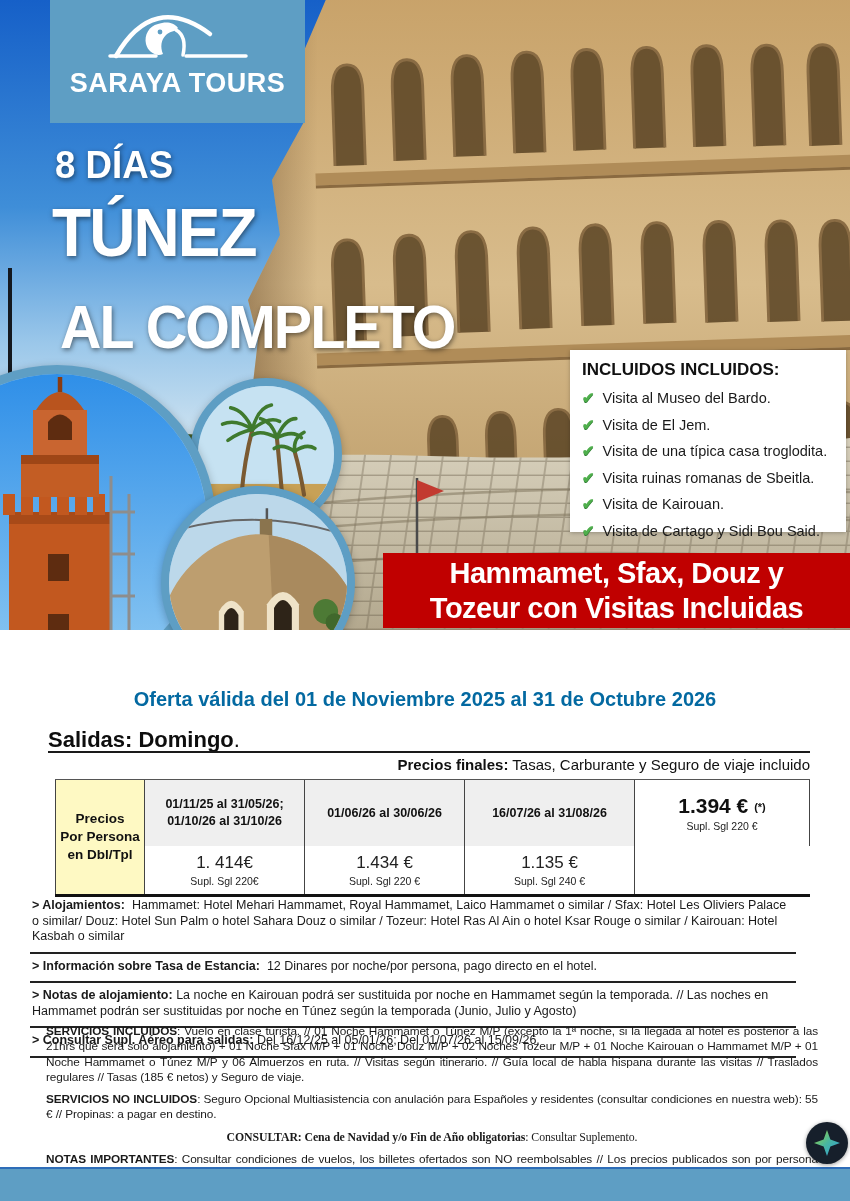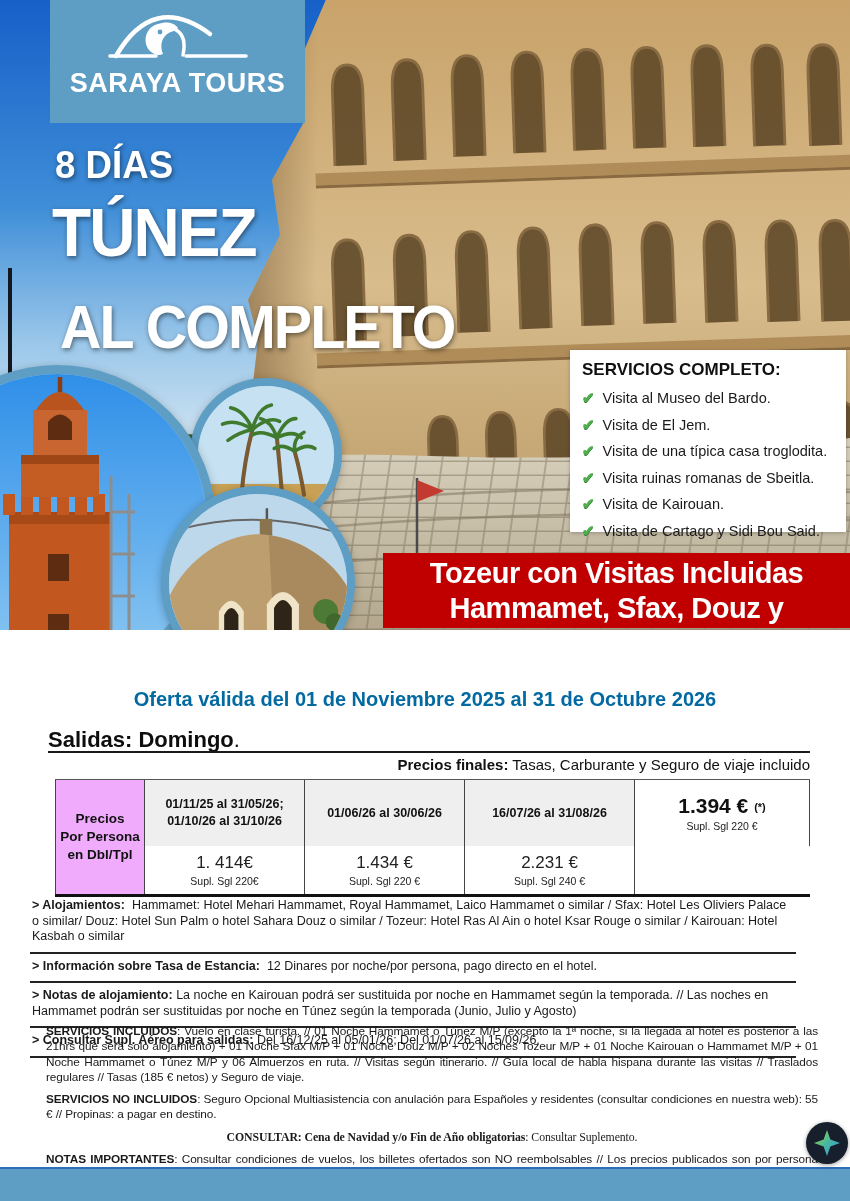--- a/index.html
+++ b/index.html
@@ -52,21 +52,21 @@
   .salidas .dot{font-weight:400;}
   .topline{position:absolute;left:48px;top:751px;width:762px;border-top:2px solid #1a1a1a;}
   .caption{position:absolute;left:48px;top:756px;width:762px;text-align:right;font-size:15px;color:#111;}
   .caption b{font-weight:700;}
 
   .ptable{position:absolute;left:55px;top:779px;width:755px;display:grid;
           grid-template-columns:90px 160px 160px 170px 175px;grid-template-rows:66px 48px;
           border-top:1px solid #555;border-bottom:3px solid #111;box-sizing:border-box;}
   .cell{border-right:1.4px solid #444;display:flex;flex-direction:column;align-items:center;
         justify-content:center;text-align:center;box-sizing:border-box;}
-  .rowlabel{grid-row:1 / span 2;border-left:1.4px solid #444;background:#f0abfc;
+  .rowlabel{grid-row:1 / span 2;border-left:1.4px solid #444;background:#fef9c3;
             font-size:13.5px;font-weight:700;line-height:18px;color:#111;}
   .phead{background:#efefef;font-size:12.5px;font-weight:700;line-height:17px;color:#111;}
   .pprice{background:#fff;}
   .bigprice{font-size:21px;font-weight:700;color:#111;}
   .bigprice .ast{font-size:11px;vertical-align:2px;}
   .mprice{font-size:17px;color:#222;}
   .suppl{font-size:10.5px;color:#222;margin-top:2px;}
 
   .notes{position:absolute;left:30px;top:893px;width:766px;}
   .note{border-bottom:2px solid #222;padding:5px 2px 7px 2px;font-size:12.5px;line-height:15.5px;
@@ -312,21 +312,21 @@
           <path d="M55,86 V62 Q64,48 73,62 V86 Z" fill="#efe3c8"></path>
           <path d="M59,86 V64 Q64,55 69,64 V86 Z" fill="#2e2418"></path>
         </g>
         <circle cx="88" cy="66" r="7" fill="#4d7a35"></circle>
           <circle cx="93" cy="72" r="5" fill="#41682c"></circle>
         <path d="M10,88 Q50,92 90,88" stroke="#b89a6a" stroke-width="1.5" fill="none"></path>
       </svg>
     </div>
 
     <div class="services">
-      <div class="services-title">SERVICIOS COMPLETO:</div>
+      <div class="services-title">INCLUIDOS INCLUIDOS:</div>
       <div class="service-item">
           <span class="check">✔</span>
           <span>Visita al Museo del Bardo.</span>
         </div>
       <div class="service-item">
           <span class="check">✔</span>
           <span>Visita de El Jem.</span>
         </div>
       <div class="service-item">
           <span class="check">✔</span>
@@ -340,22 +340,22 @@
           <span class="check">✔</span>
           <span>Visita de Kairouan.</span>
         </div>
       <div class="service-item">
           <span class="check">✔</span>
           <span>Visita de Cartago y Sidi Bou Said.</span>
         </div>
     </div>
 
     <div class="banner">
+      <div>Hammamet, Sfax, Douz y</div>
       <div>Tozeur con Visitas Incluidas</div>
-      <div>Hammamet, Sfax, Douz y</div>
     </div>
   </div>
 
   <div class="validity">Oferta válida del 01 de Noviembre 2025 al 31 de Octubre 2026</div>
   <div class="salidas"><span>Salidas: </span><span>Domingo</span><span class="dot">.</span></div>
   <div class="topline"></div>
   <div class="caption"><b>Precios finales:</b><span> Tasas, Carburante y Seguro de viaje incluido</span></div>
 
   <div class="ptable">
     <div class="cell rowlabel">
@@ -382,21 +382,21 @@
     </div>
     <div class="cell pprice">
       <span class="mprice">1. 414€</span>
       <span class="suppl">Supl. Sgl 220€</span>
     </div>
     <div class="cell pprice">
       <span class="mprice">1.434 €</span>
       <span class="suppl">Supl. Sgl 220 €</span>
     </div>
     <div class="cell pprice">
-      <span class="mprice">2.231 €</span>
+      <span class="mprice">1.135 €</span>
       <span class="suppl">Supl. Sgl 240 €</span>
     </div>
   </div>
 
   <div class="notes">
     <div class="note"><b>&gt; Alojamientos:</b><span>  Hammamet: Hotel Mehari Hammamet, Royal Hammamet, Laico Hammamet o similar / Sfax: Hotel Les Oliviers Palace o similar/ Douz: Hotel Sun Palm o hotel Sahara Douz o similar / Tozeur: Hotel Ras Al Ain o hotel Ksar Rouge o similar / Kairouan: Hotel Kasbah o similar</span></div>
     <div class="note"><b>&gt; Información sobre Tasa de Estancia:</b><span>  12 Dinares por noche/por persona, pago directo en el hotel.</span></div>
     <div class="note"><b>&gt; Notas de alojamiento:</b><span> La noche en Kairouan podrá ser sustituida por noche en Hammamet según la temporada. // Las noches en Hammamet podrán ser sustituidas por noche en Túnez según la temporada (Junio, Julio y Agosto)</span></div>
     <div class="note"><b>&gt; Consultar Supl. Aéreo para salidas:</b><span> Del 16/12/25 al 05/01/26; Del 01/07/26 al 15/09/26.</span></div>
   </div>

